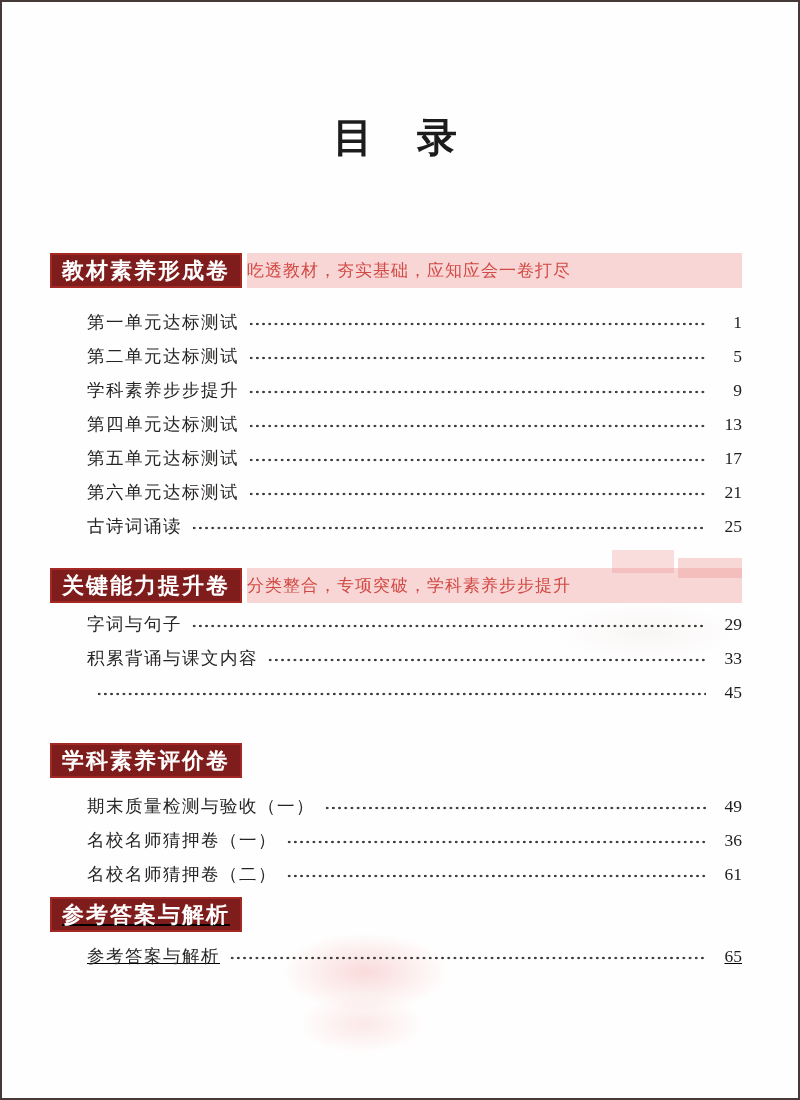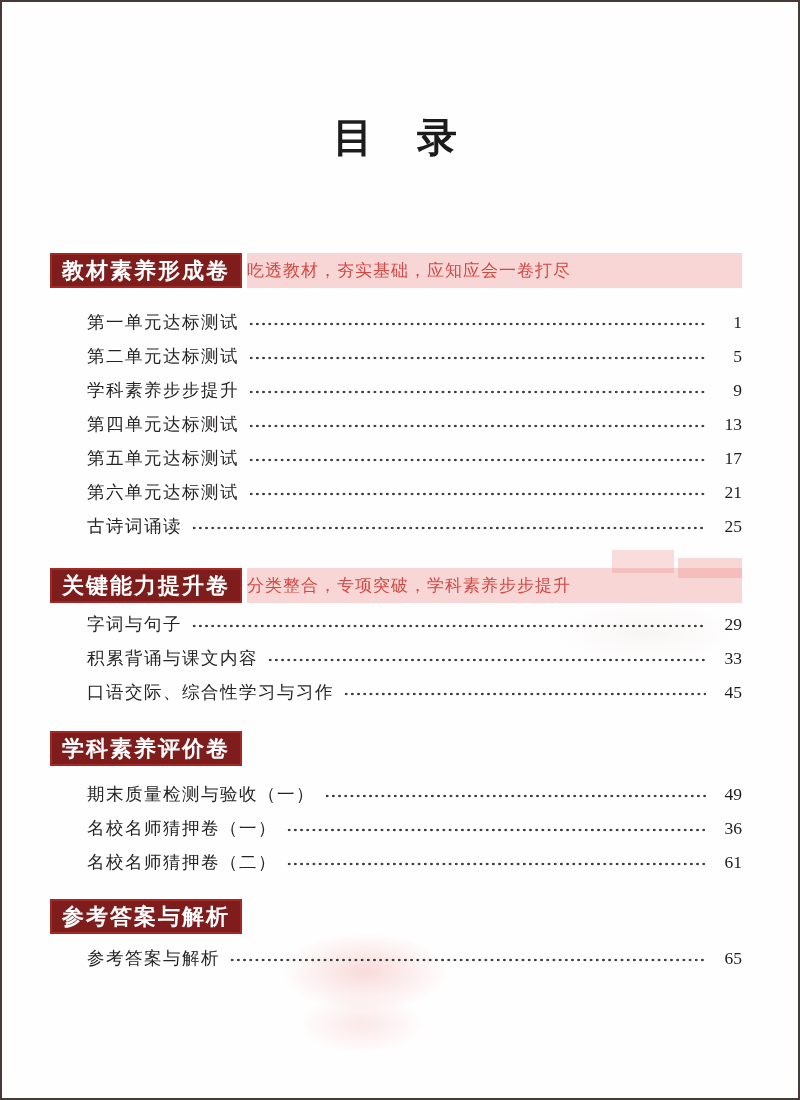--- a/index.html
+++ b/index.html
@@ -79,22 +79,22 @@
   .toc-num{
     font-size:17.5px;
     color:#1f1e1d;
     min-width:28px;
     text-align:right;
     white-space:nowrap;
   }
   
   .s1{margin-top:88px;} .s1 .items{margin-top:17px;}
   .s2{margin-top:25px;} .s2 .items{margin-top:4px;}
-  .s3{margin-top:22px;} .s3 .items{margin-top:11px;}
-  .s4{margin-top:20px;} .s4 .items{margin-top:7px;}
+  .s3{margin-top:34px;} .s3 .items{margin-top:11px;}
+  .s4{margin-top:6px;text-decoration:underline;} .s4 .items{margin-top:7px;}
   
   .artifact{position:absolute;pointer-events:none;}
   .art-a{left:278px;top:930px;width:170px;height:80px;
     background:radial-gradient(ellipse at center, rgba(231,118,116,0.26), rgba(231,118,116,0) 70%);}
   .art-b{left:295px;top:992px;width:130px;height:60px;
     background:radial-gradient(ellipse at center, rgba(231,118,116,0.16), rgba(231,118,116,0) 70%);}
   .art-c{left:610px;top:548px;width:62px;height:23px;background:rgba(235,143,142,0.30);}
   .art-d{left:676px;top:556px;width:64px;height:20px;background:rgba(235,143,142,0.34);}
   .art-e{left:555px;top:600px;width:180px;height:60px;
     background:radial-gradient(ellipse at center, rgba(180,170,160,0.10), rgba(180,170,160,0) 70%);}
@@ -165,21 +165,20 @@
           <span class="toc-label">字词与句子</span>
           <span class="leader"></span>
           <span class="toc-num">29</span>
         </div>
         <div class="toc-row">
           <span class="toc-label">积累背诵与课文内容</span>
           <span class="leader"></span>
           <span class="toc-num">33</span>
         </div>
         <div class="toc-row">
-          <span class="toc-label">口语交际、综合性学习与习作</span>
           <span class="leader"></span>
           <span class="toc-num">45</span>
         </div>
       </div>
     </div>
 
     <div class="section s3">
       <div class="sec-header">
         <div class="sec-badge">学科素养评价卷</div>
       </div>

